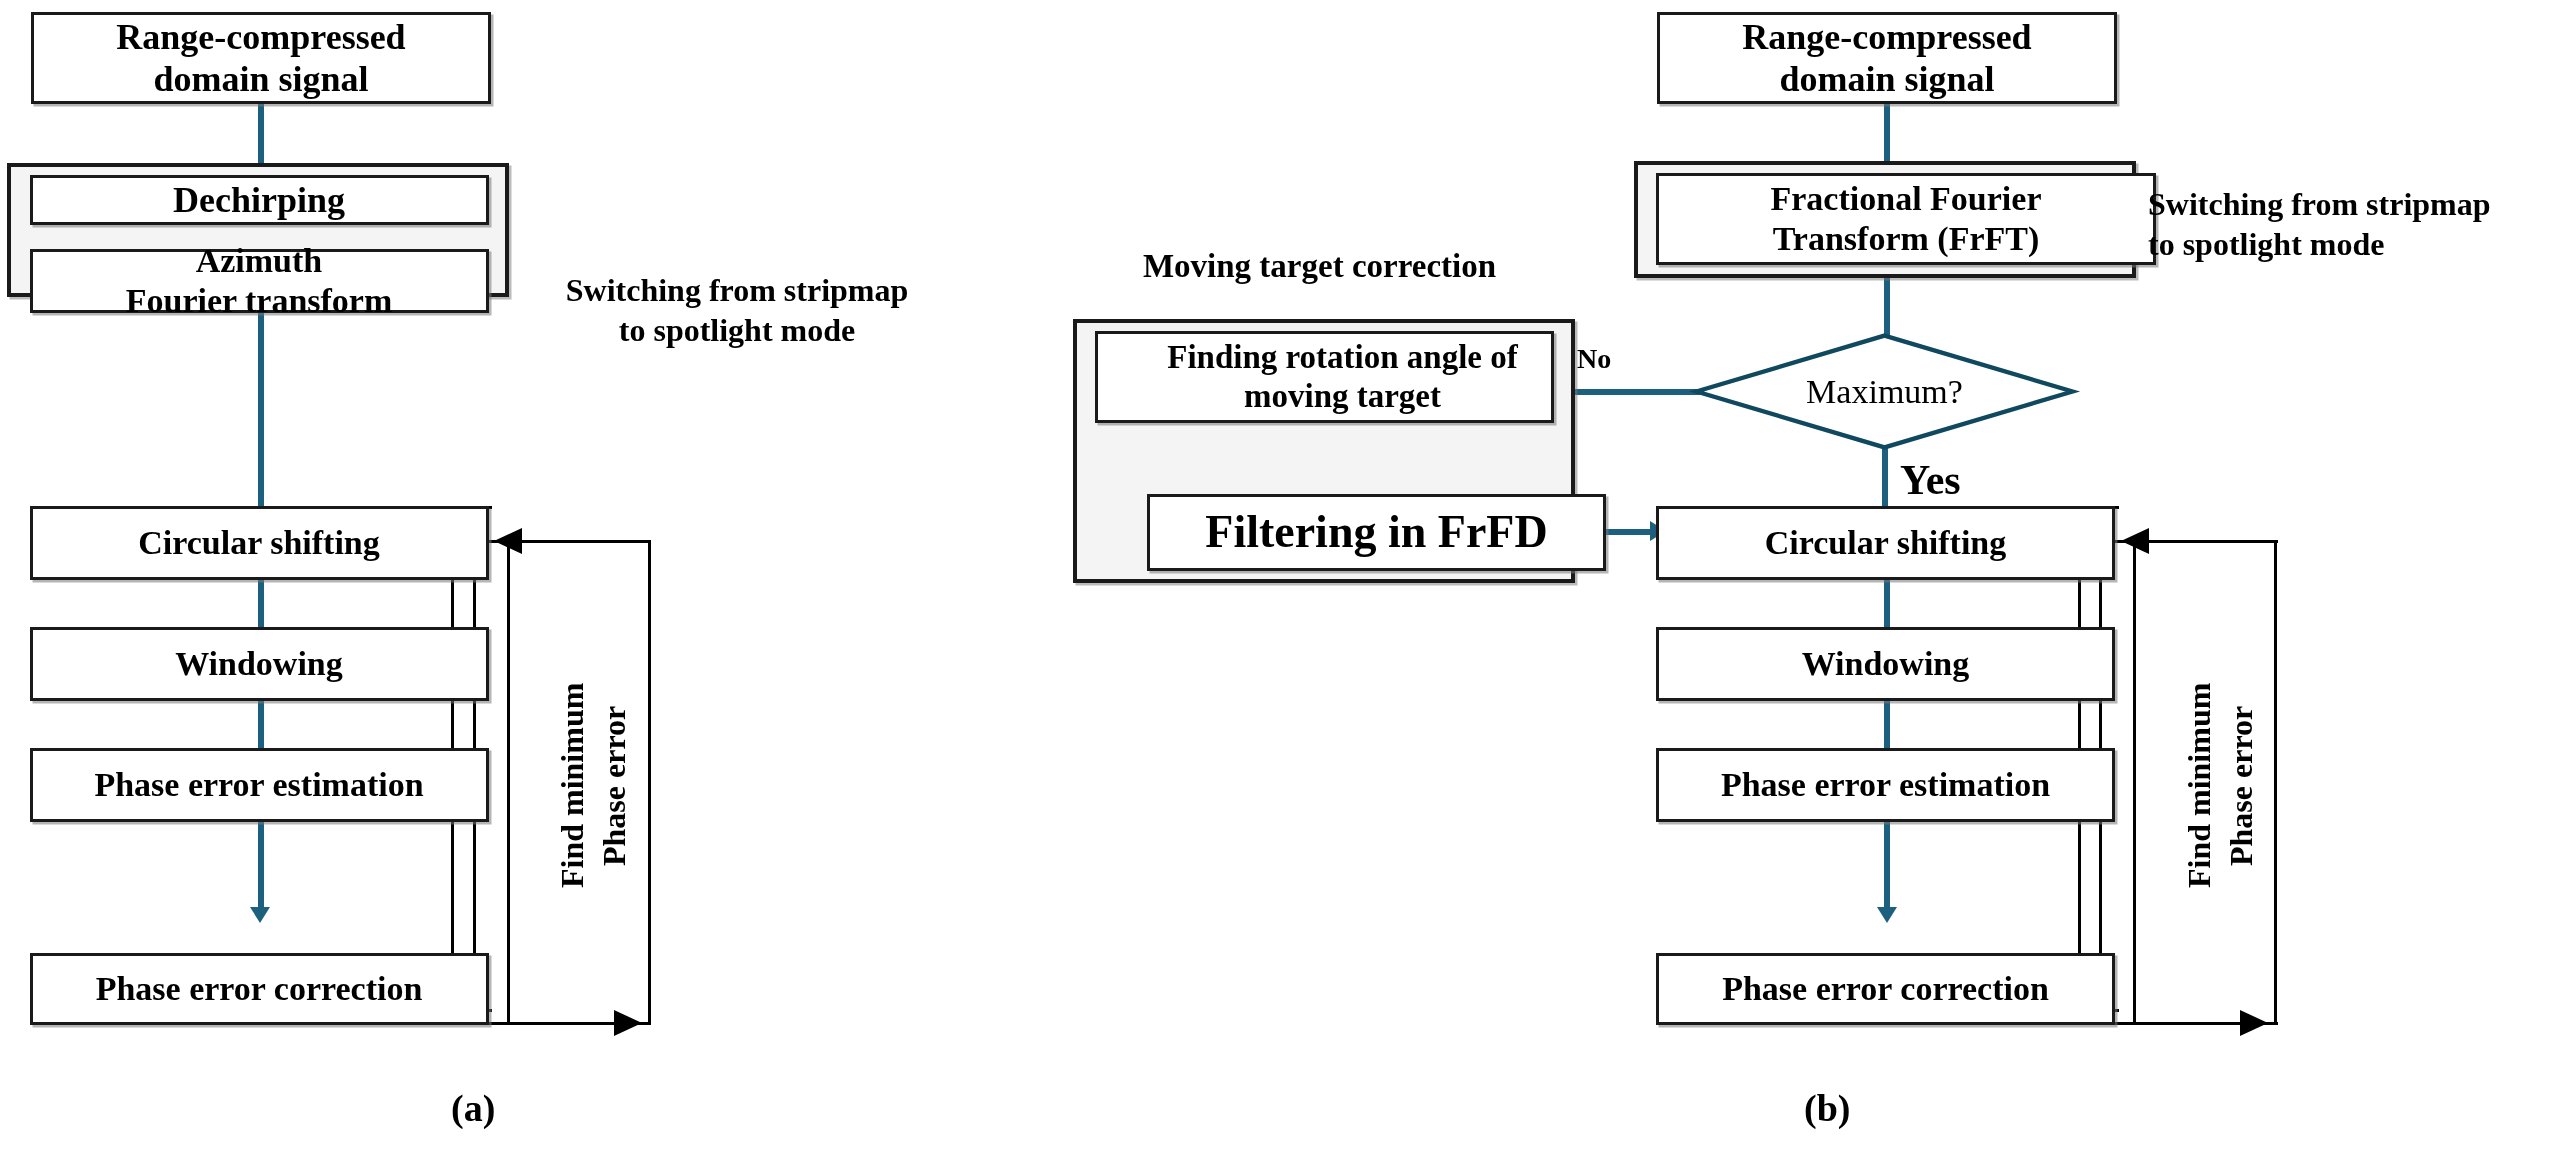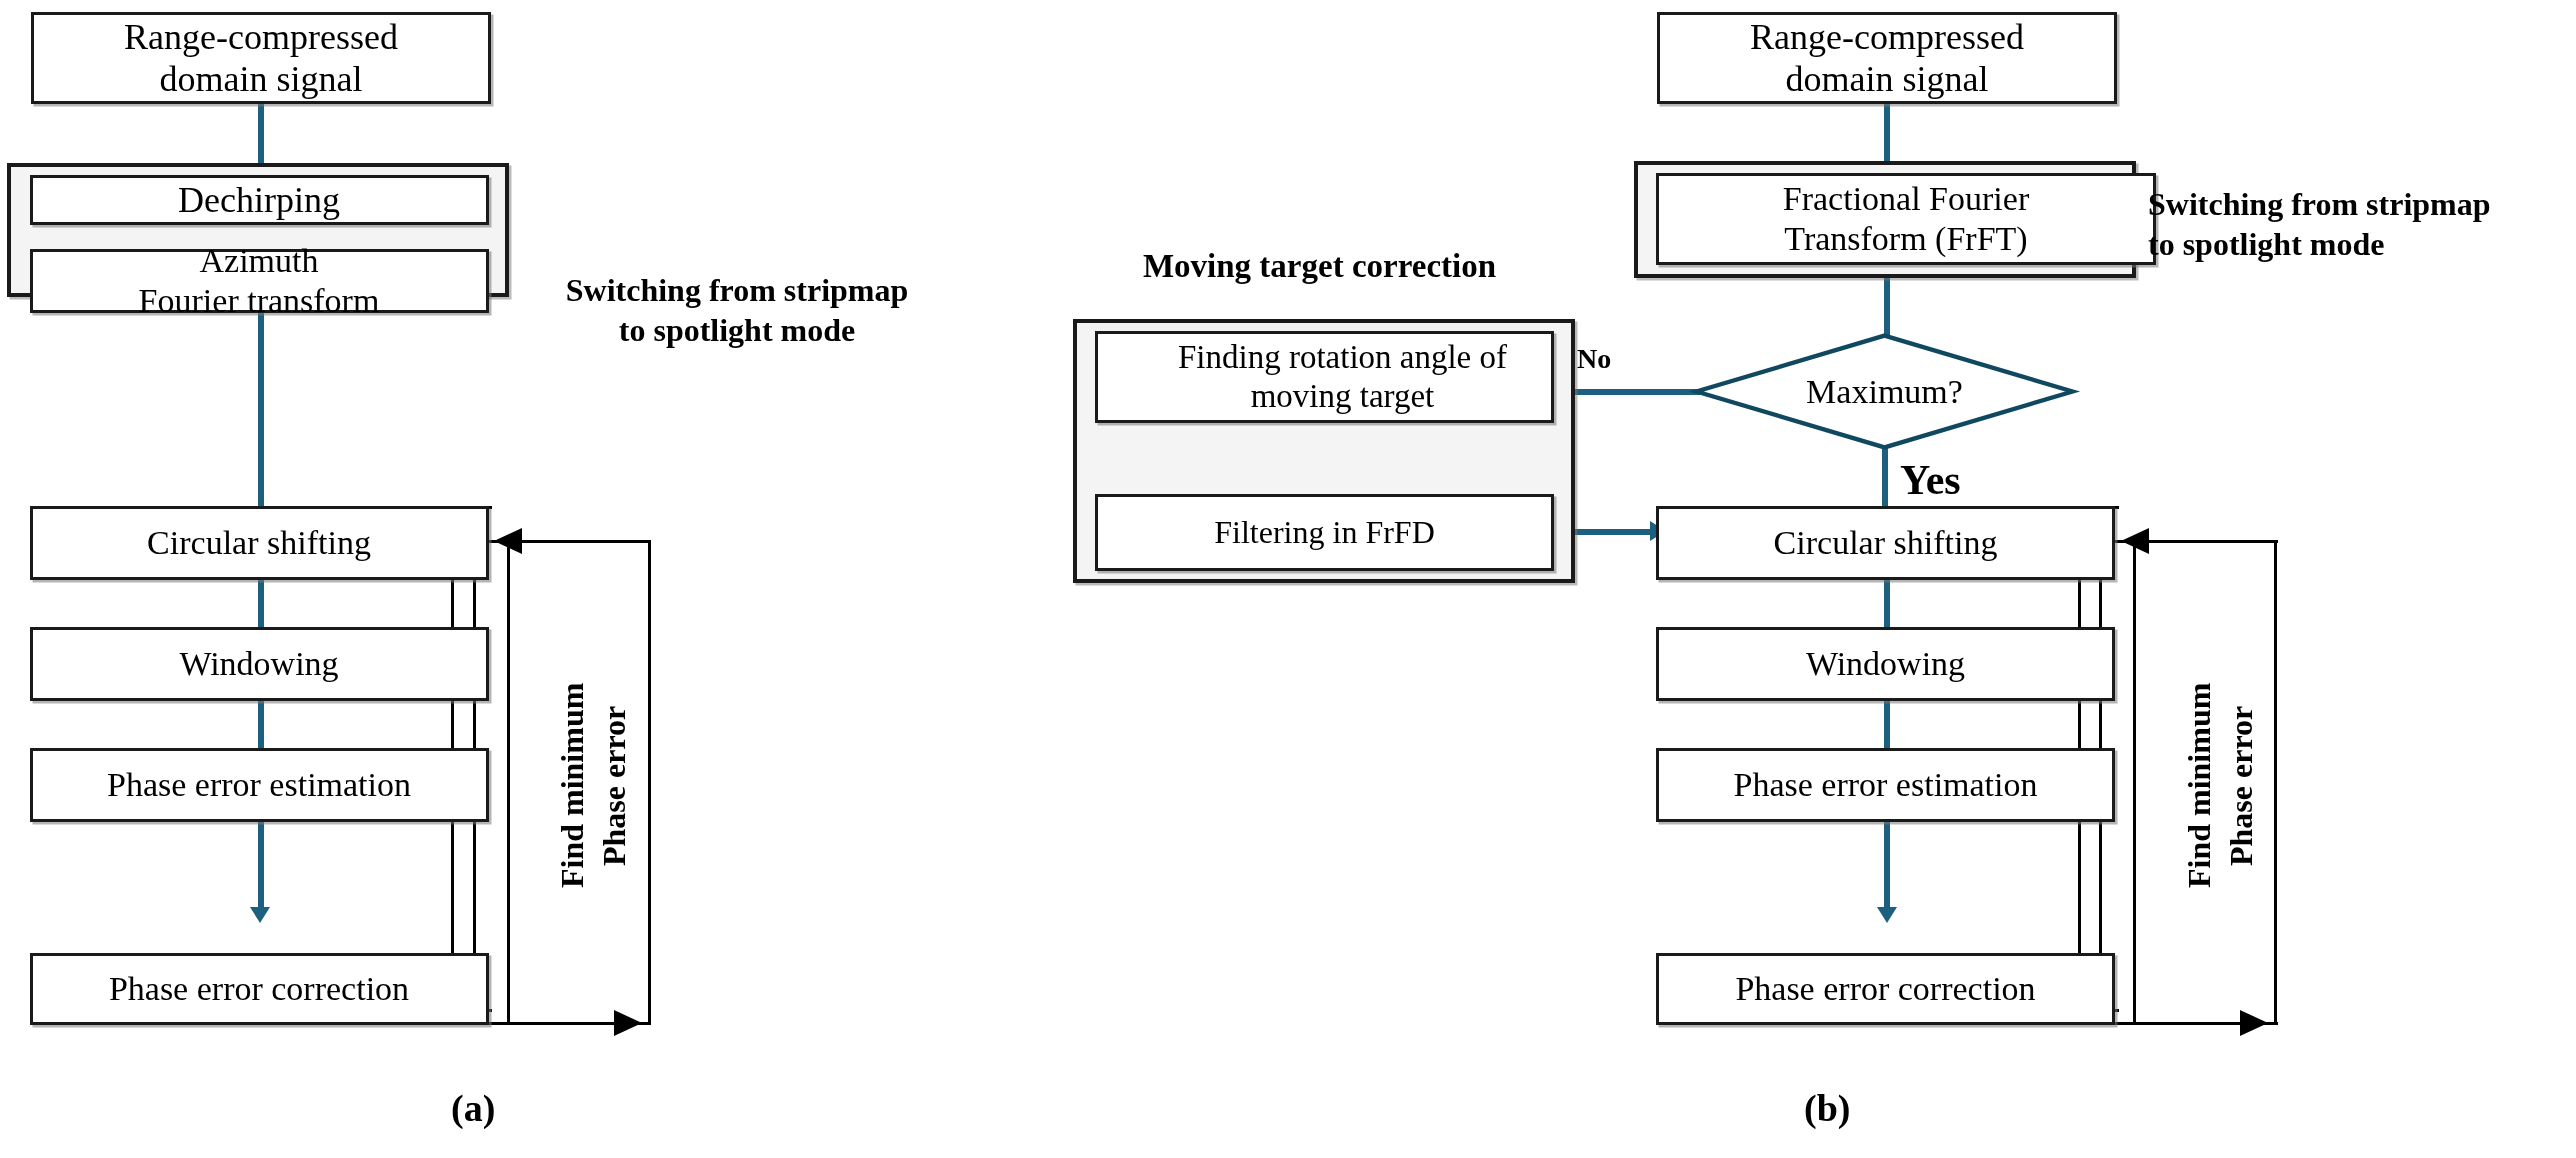--- a/index.html
+++ b/index.html
@@ -15,21 +15,21 @@
     box-sizing:border-box;
     background:#ffffff;
     border:3.1px solid #1a1a1a;
     box-shadow:2.5px 2.5px 0 0 rgba(120,120,120,.55);
     display:flex;align-items:center;justify-content:center;
     text-align:center;
     line-height:1.18;
     color:#000;
     z-index:6;
   }
-  .box span{display:block;padding:0 6.1px;}
+  .box span{display:block;padding:0 6.1px;font-weight:bold;}
 
   
   .group-outer{
     position:absolute;
     box-sizing:border-box;
     background:#f4f4f4;
     border:4.3px solid #1a1a1a;
     box-shadow:2.5px 2.5px 0 0 rgba(120,120,120,.5);
     z-index:4;
   }
@@ -214,21 +214,21 @@
 
   <div class="group-outer" style="left:1073px;top:319px;width:502px;height:264px;"></div>
 
   <div class="box" style="left:1095px;top:331px;width:459px;height:92px;font-size:33px;">
     <span style="white-space:pre-line;margin-left:36px;">Finding rotation angle of
 moving target</span>
   </div>
 
   <div class="vline" style="left:1322px;top:424px;width:5.5px;height:74px;"></div>
 
-  <div class="box" style="left:1095px;top:494px;width:459px;height:77px;font-size:32px;">
+  <div class="box" style="left:1147px;top:494px;width:459px;height:77px;font-size:46px;">
     <span>Filtering in FrFD</span>
   </div>
 
   <div class="hline" style="left:1575px;top:529px;width:80px;height:5.5px;"></div>
   <div class="arrow-right" style="left:1650px;top:521px;"></div>
 
   <div class="loopframe" style="left:2099px;top:540px;width:37px;height:485px;"></div>
   <div class="loopframe" style="left:2078px;top:506px;width:41px;height:506px;border-right:none;"></div>
 
   <div class="box" style="left:1656px;top:506px;width:459px;height:74px;font-size:34px;">

